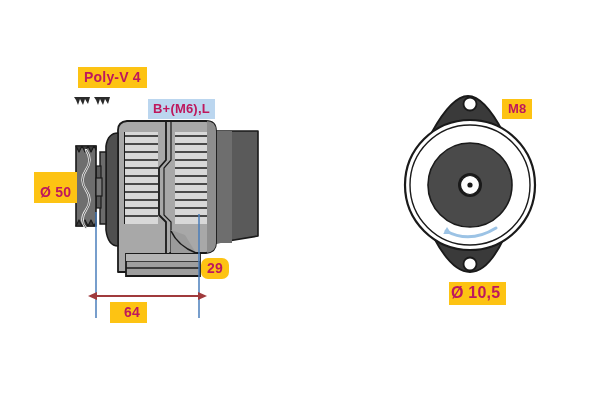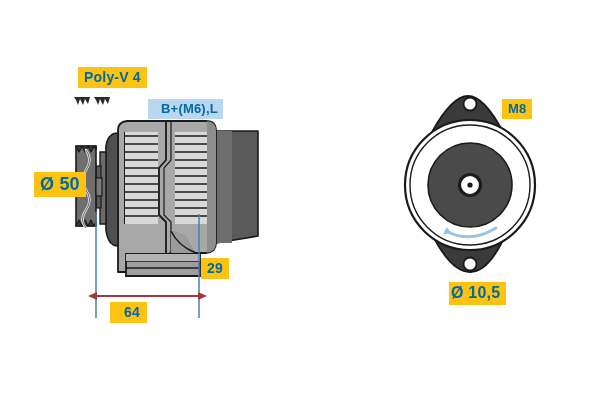--- a/index.html
+++ b/index.html
@@ -21,35 +21,35 @@
     top: 0;
     width: 600px;
     height: 400px;
   }
 
   
   .label {
     position: absolute;
     font-family: "Liberation Sans", sans-serif;
     font-weight: bold;
-    color: #0369a1;
+    color: #be185d;
     white-space: nowrap;
     line-height: 1;
     display: flex;
     align-items: center;
     justify-content: center;
     letter-spacing: 0.2px;
   }
   .label-yellow { background: #FDC313; }
   .label-blue   { background: #BBD6EF; }
 
   #label-polyv   { left: 78px;  top: 67px;  padding: 3px 6px 4px 6px; font-size: 14px; }
-  #label-bplus   { left: 148px; top: 99px;  padding: 3px 5px 4px 13px; font-size: 13px; }
-  #label-d50     { left: 34px;  top: 172px; padding: 3px 6px 4px 6px; font-size: 18px; }
-  #label-29      { left: 201px; top: 258px; padding: 3px 6px 4px 6px; font-size: 14px; }
+  #label-bplus   { left: 148px; top: 99px;  padding: 3px 5px 4px 5px; font-size: 13px; }
+  #label-d50     { left: 34px;  top: 172px; padding: 13px 6px 4px 6px; font-size: 14px; }
+  #label-29      { left: 201px; top: 258px; padding: 3px 6px 4px 6px; font-size: 14px; border-radius: 7px; }
   #label-64      { left: 110px; top: 302px; padding: 3px 7px 4px 14px; font-size: 14px; }
   #label-m8      { left: 486px; top: 99px;  padding: 3px 6px 4px 6px; font-size: 13px; margin-left: 16px; }
   #label-d105    { left: 449px; top: 282px; padding: 3px 6px 4px 2px; font-size: 16px; }
 </style>
 </head>
 <body>
 
 <div id="canvas">
 
   <svg id="diagram-svg" viewBox="0 0 600 400">

